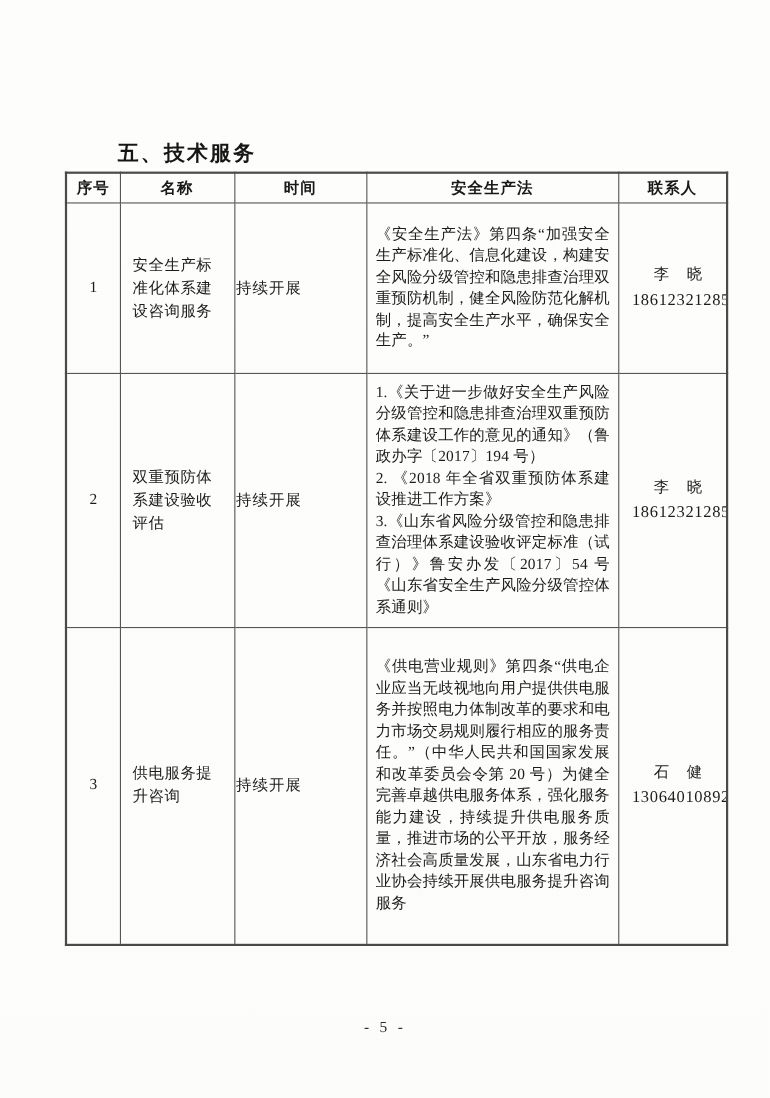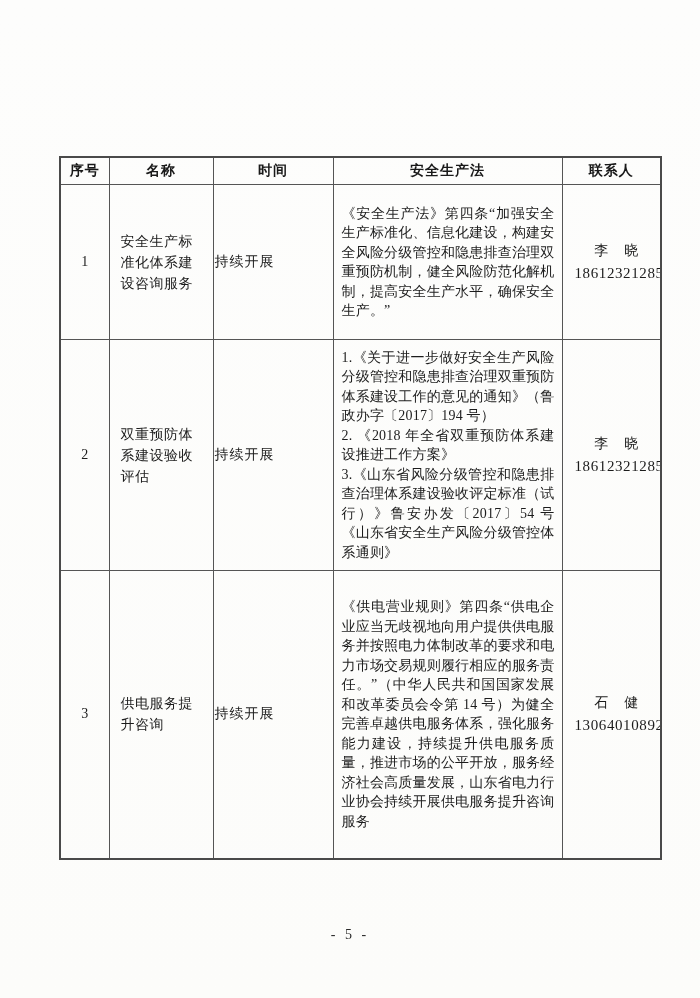--- a/index.html
+++ b/index.html
@@ -96,20 +96,21 @@
     font-size: 14px;
     letter-spacing: 3px;
     color: #2a2a2a;
   }
 </style>
 </head>
 <body>
 
 <div class="page">
 
+  <div class="section-title">五、技术服务</div>
 
   <table class="services">
     <colgroup>
       <col style="width:49px">
       <col style="width:104px">
       <col style="width:120px">
       <col style="width:229px">
       <col style="width:99px">
     </colgroup>
     <thead>
@@ -141,21 +142,21 @@
 3.《山东省风险分级管控和隐患排查治理体系建设验收评定标准（试行）》鲁安办发〔2017〕54 号《山东省安全生产风险分级管控体系通则》</td>
         <td class="cell-contact">
           <span class="contact-name">李　晓</span>
           <span class="contact-phone">18612321285</span>
         </td>
       </tr>
       <tr class="row-3">
         <td class="cell-index">3</td>
         <td class="cell-name">供电服务提升咨询</td>
         <td class="cell-time">持续开展</td>
-        <td class="cell-basis">《供电营业规则》第四条“供电企业应当无歧视地向用户提供供电服务并按照电力体制改革的要求和电力市场交易规则履行相应的服务责任。”（中华人民共和国国家发展和改革委员会令第 14 号）为健全完善卓越供电服务体系，强化服务能力建设，持续提升供电服务质量，推进市场的公平开放，服务经济社会高质量发展，山东省电力行业协会持续开展供电服务提升咨询服务</td>
+        <td class="cell-basis">《供电营业规则》第四条“供电企业应当无歧视地向用户提供供电服务并按照电力体制改革的要求和电力市场交易规则履行相应的服务责任。”（中华人民共和国国家发展和改革委员会令第 20 号）为健全完善卓越供电服务体系，强化服务能力建设，持续提升供电服务质量，推进市场的公平开放，服务经济社会高质量发展，山东省电力行业协会持续开展供电服务提升咨询服务</td>
         <td class="cell-contact">
           <span class="contact-name">石　健</span>
           <span class="contact-phone">13064010892</span>
         </td>
       </tr>
     </tbody>
   </table>
 
   <div class="page-number">- 5 -</div>
 

